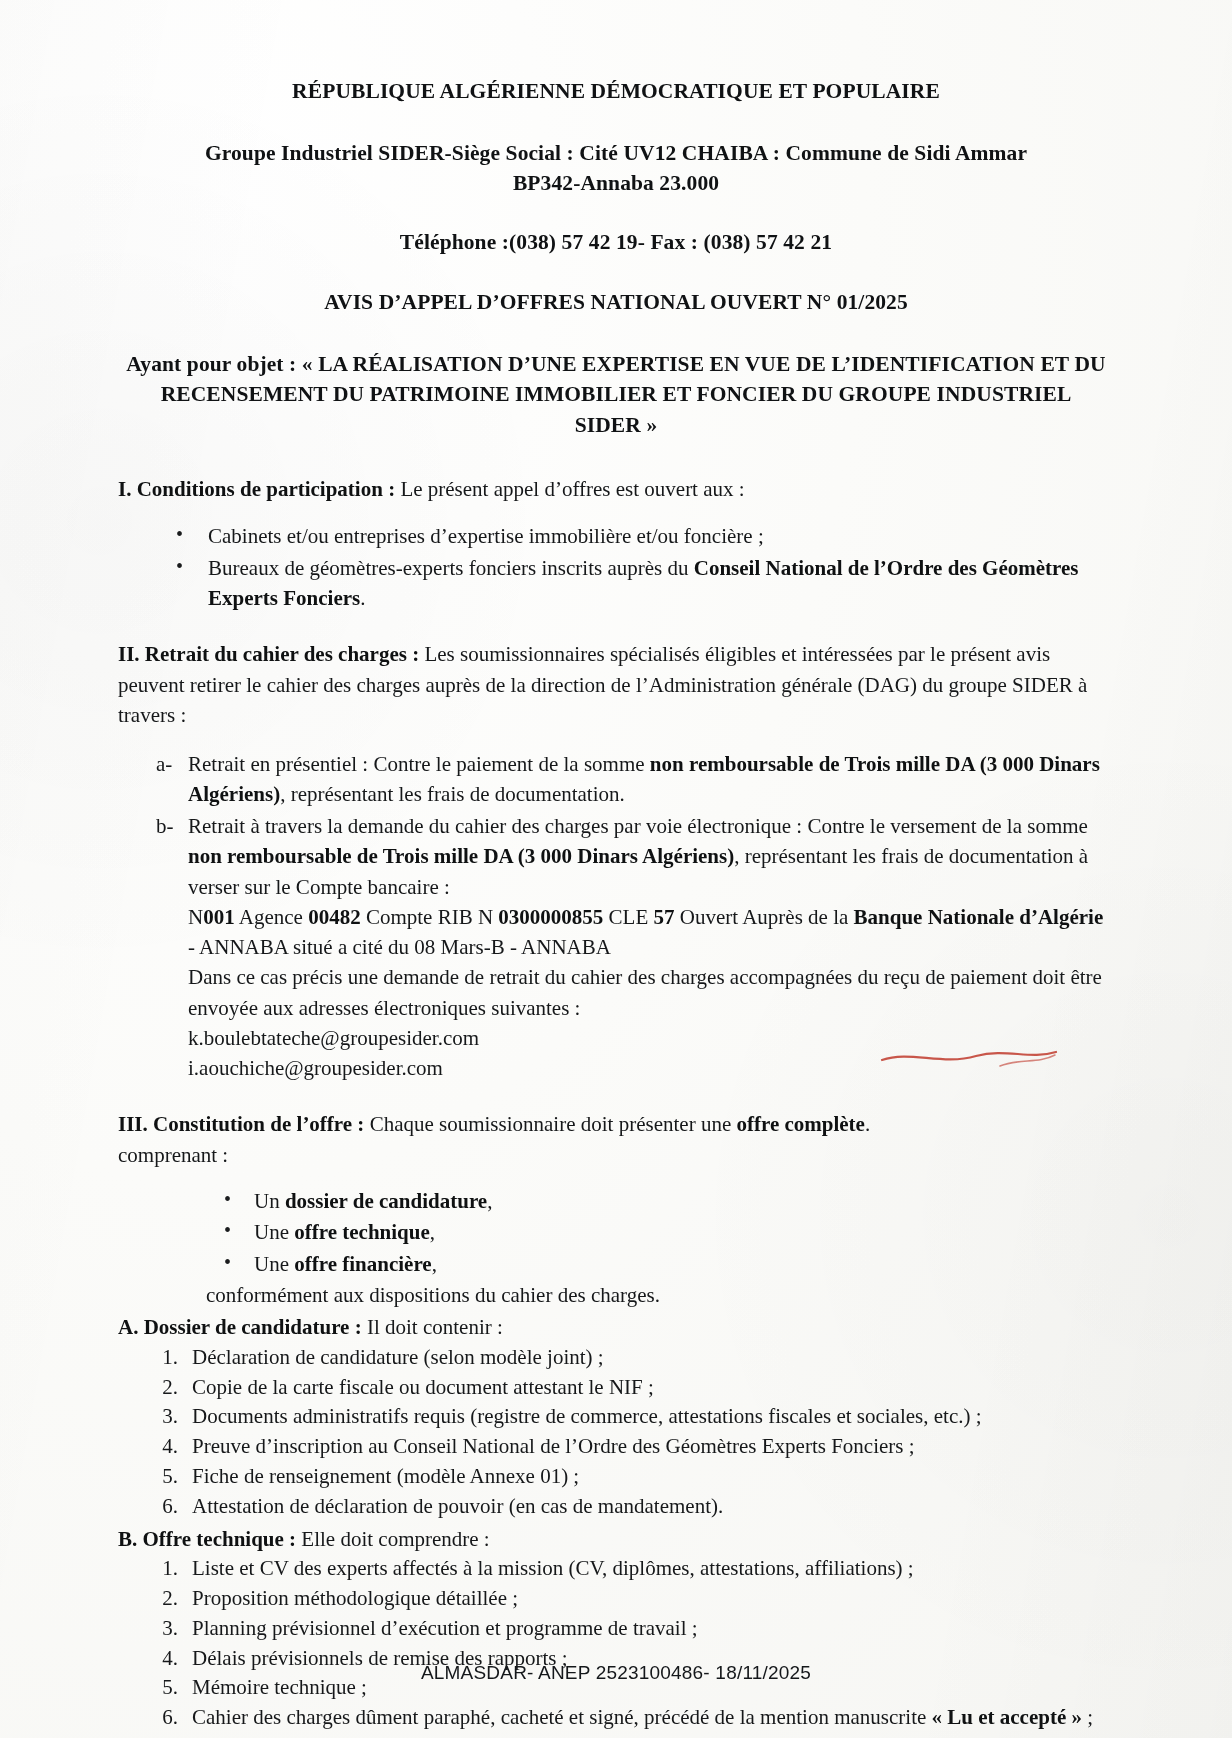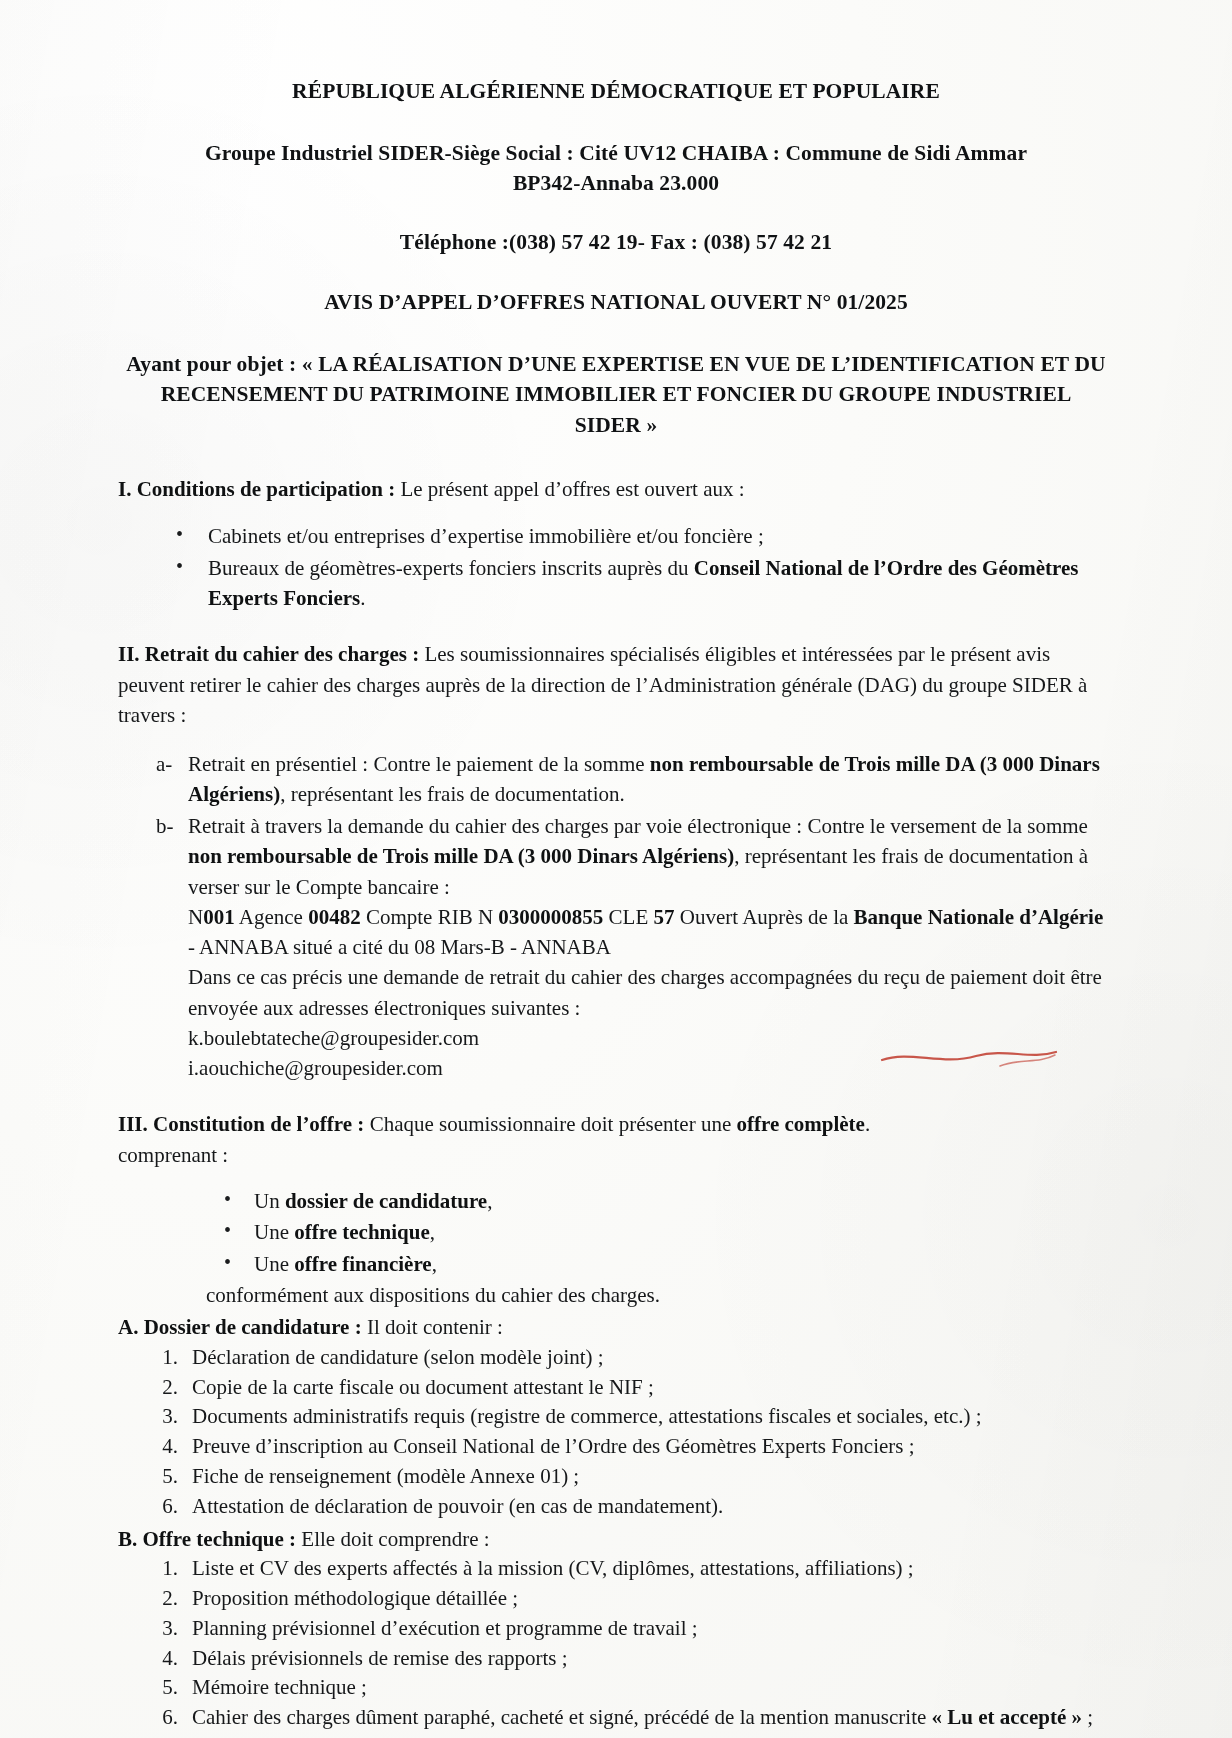--- a/index.html
+++ b/index.html
@@ -351,14 +351,15 @@
             <span>Cahier des charges dûment paraphé, cacheté et signé, précédé de la mention manuscrite</span>
             <span class="b">« Lu et accepté »</span><span> ;</span>
           </div>
         </div>
       </div>
 
     </div>
 
   </div>
 
+  <div class="footer">ALMASDAR- ANEP 2523100486- 18/11/2025</div>
 
 </div>
 
 </body></html>

